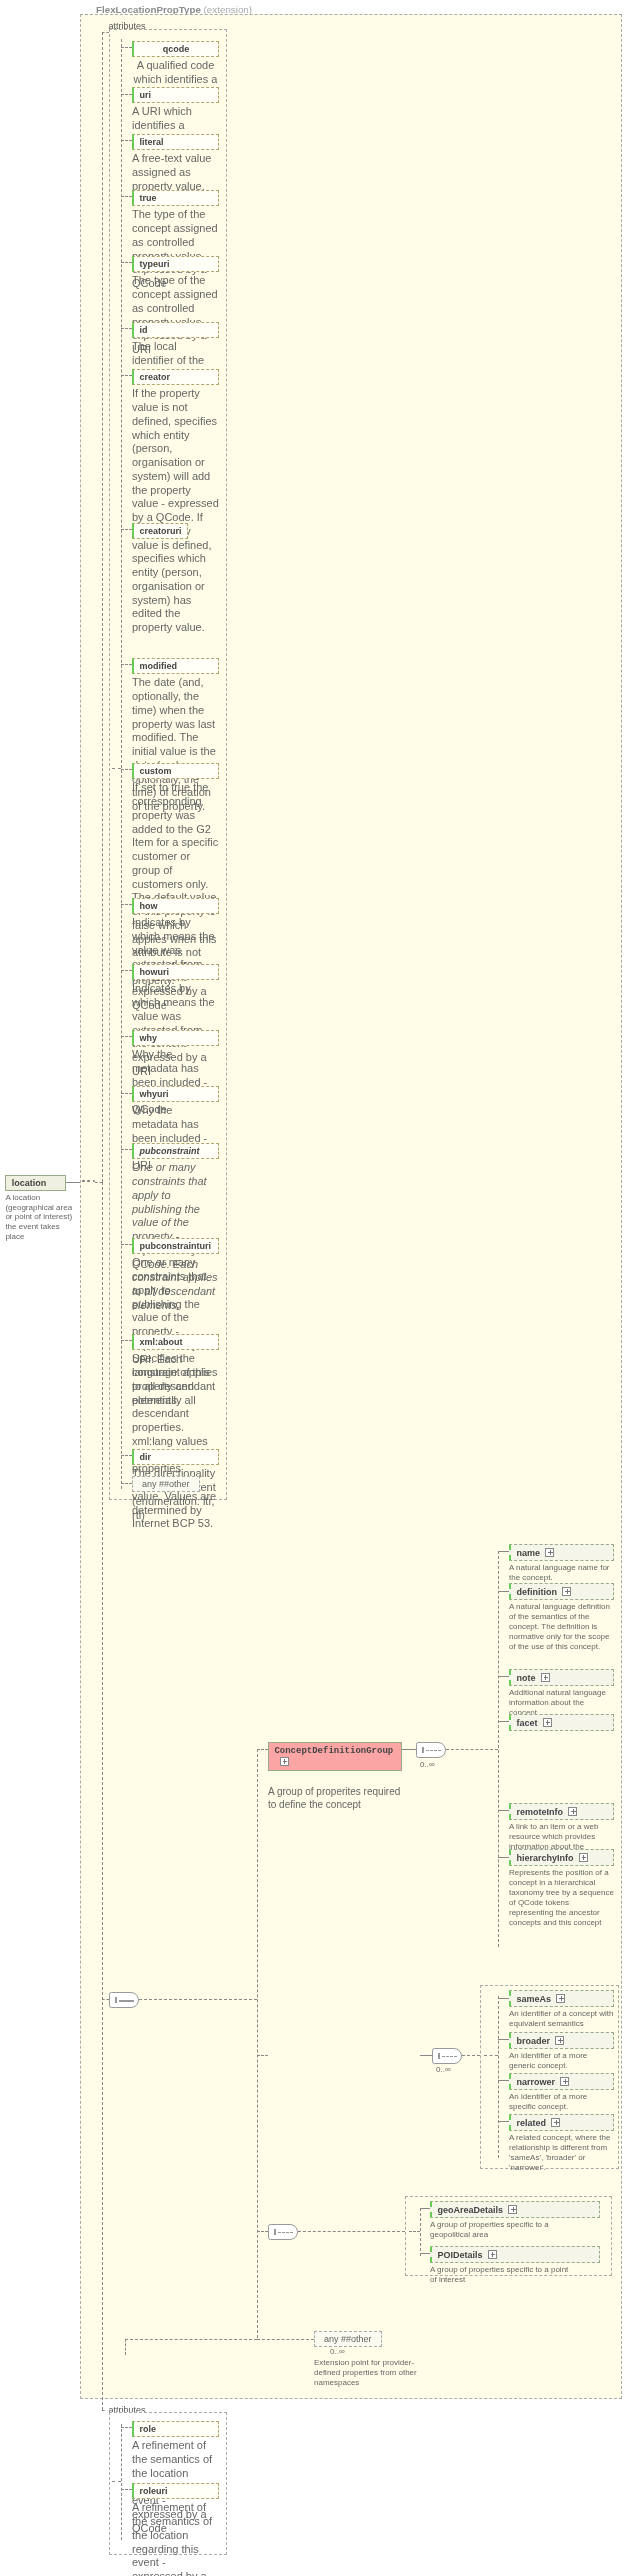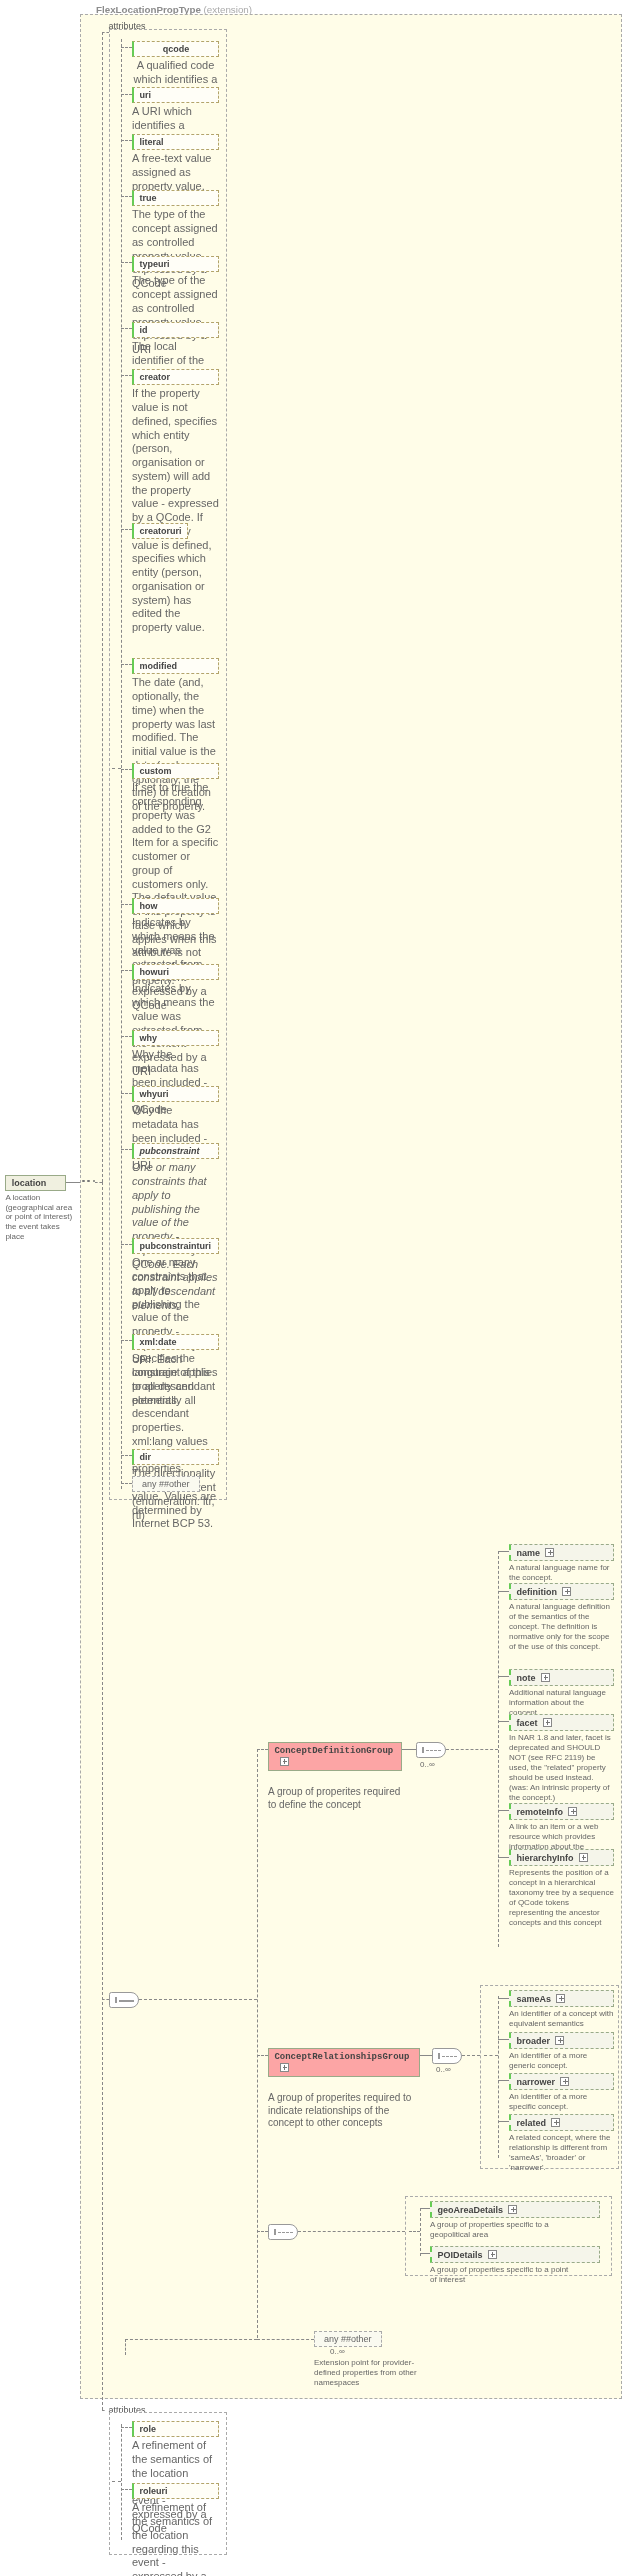--- a/index.html
+++ b/index.html
@@ -180,21 +180,21 @@
         <div class="nbox">pubconstraint</div>
         <div class="desc">One or many constraints that apply to publishing the value of the property - expressed by a QCode. Each constraint applies to all descendant elements.</div>
       </div>
       <div class="hlined" style="left: 121px; top: 1244px; width: 10.7px;"></div>
       <div class="attr" style="left: 132px; top: 1238px;">
         <div class="nbox">pubconstrainturi</div>
         <div class="desc">One or many constraints that apply to publishing the value of the property - expressed by a URI. Each constraint applies to all descendant elements.</div>
       </div>
       <div class="hlined" style="left: 121px; top: 1340px; width: 10.7px;"></div>
       <div class="attr" style="left: 132px; top: 1334px;">
-        <div class="nbox">xml:date</div>
+        <div class="nbox">xml:about</div>
         <div class="desc">Specifies the language of this property and potentially all descendant properties. xml:lang values of descendant properties override this value. Values are determined by Internet BCP 53.</div>
       </div>
       <div class="hlined" style="left: 121px; top: 1455px; width: 10.7px;"></div>
       <div class="attr" style="left: 132px; top: 1449px;">
         <div class="nbox">dir</div>
         <div class="desc">The directionality of textual content (enumeration: ltr, rtl)</div>
       </div>
     </div>
 
   <div class="hlined" style="left:121px; top:1483px; width:10.7px;"></div>
@@ -228,39 +228,34 @@
         <div class="desc" style="width: 105px;">A natural language definition of the semantics of the concept. The definition is normative only for the scope of the use of this concept.</div>
       </div>
       <div class="hline" style="left: 498px; top: 1676px; width: 10.7px;"></div>
       <div class="elt" style="left: 509px; top: 1669px; width: 105px;">
         <div class="ebox dashed"><span>note</span><span class="plus"></span></div>
         <div class="desc" style="width: 105px;">Additional natural language information about the concept.</div>
       </div>
       <div class="hline" style="left: 498px; top: 1721px; width: 10.7px;"></div>
       <div class="elt" style="left: 509px; top: 1714px; width: 105px;">
         <div class="ebox dashed"><span>facet</span><span class="plus"></span></div>
-        <div class="desc" style="width: 105px;">In NAR 1.8 and later, facet is deprecated and SHOULD NOT (see RFC 2119) be used, the "related" property should be used instead. (was: An intrinsic property of the concept.)</div>
       </div>
       <div class="hline" style="left: 498px; top: 1810px; width: 10.7px;"></div>
       <div class="elt" style="left: 509px; top: 1803px; width: 105px;">
         <div class="ebox dashed"><span>remoteInfo</span><span class="plus"></span></div>
         <div class="desc" style="width: 105px;">A link to an item or a web resource which provides information about the concept</div>
       </div>
       <div class="hline" style="left: 498px; top: 1857px; width: 10.7px;"></div>
       <div class="elt" style="left: 509px; top: 1849px; width: 105px;">
         <div class="ebox dashed"><span>hierarchyInfo</span><span class="plus"></span></div>
         <div class="desc" style="width: 105px;">Represents the position of a concept in a hierarchical taxonomy tree by a sequence of QCode tokens representing the ancestor concepts and this concept</div>
       </div>
     </div>
 
   <div class="hlined" style="left:257px; top:2055px; width:10.7px;"></div>
-  <div class="group" style="left:268px; top:2048px; width:152px;">
-    <div class="gbox"><span>ConceptRelationshipsGroup</span><span class="plus"></span></div>
-    <div class="desc" style="width:152px;">A group of properites required to indicate relationships of the concept to other concepts</div>
-  </div>
   <div class="hline" style="left:420px; top:2055px; width:12.5px;"></div>
   <div class="joint choice" style="left:432px; top:2048px;"></div>
   <div class="occ" style="left:436px; top:2065px;">0..∞</div>
   <div class="hlined" style="left:462px; top:2055px; width:18px;"></div>
   <div class="choice-box" style="left:480px; top:1985px; width:139px; height:184px;"></div>
   <div class="hlined" style="left:484px; top:2055px; width:14.3px;"></div>
   <div class="vlined" style="left:498px; top:1996px; height:162px;"></div>
   <div id="rel-col">
       <div class="hline" style="left: 498px; top: 1998px; width: 10.7px;"></div>
       <div class="elt" style="left: 509px; top: 1990px; width: 105px;">

